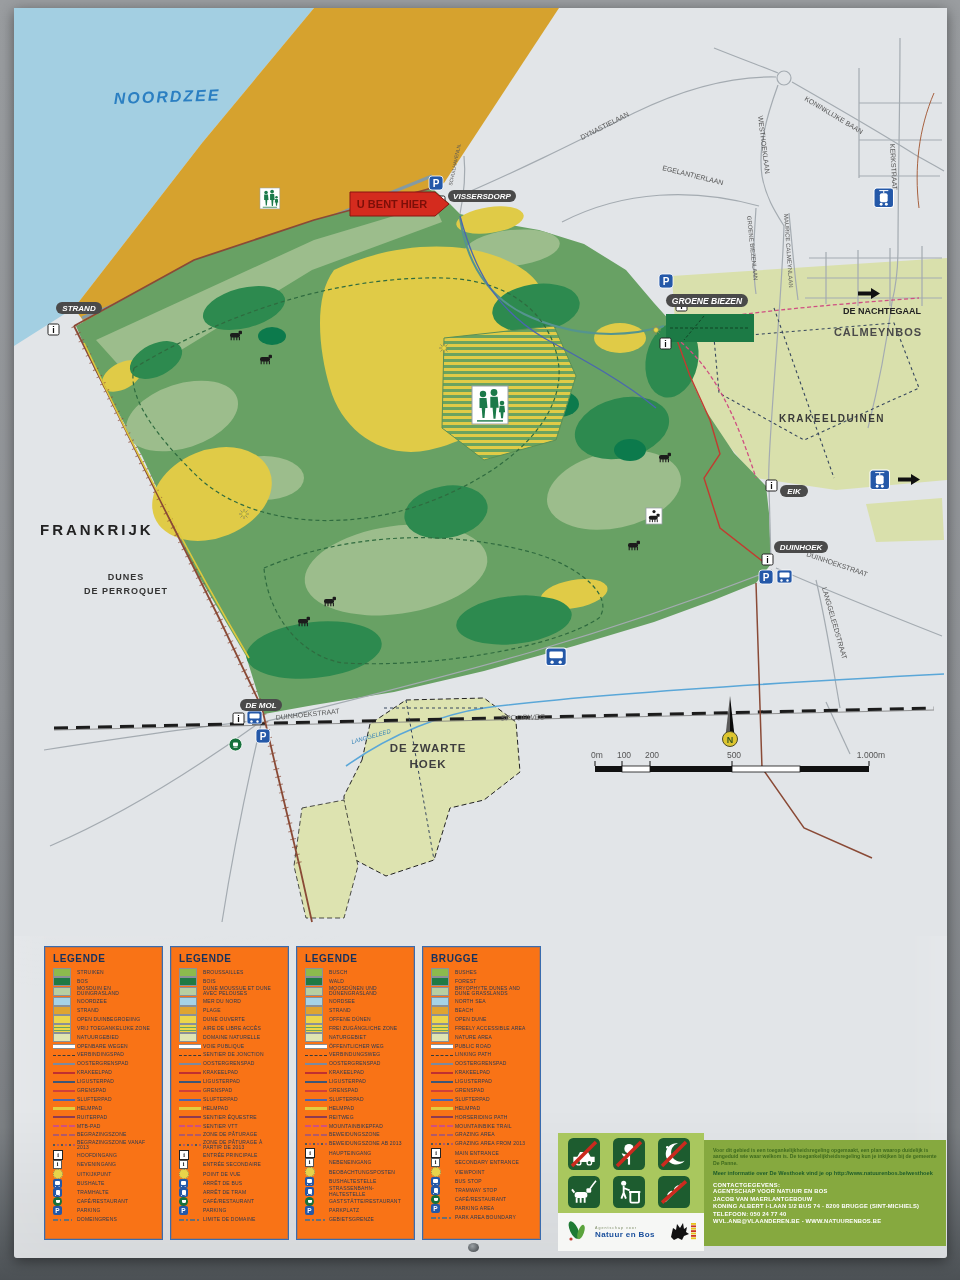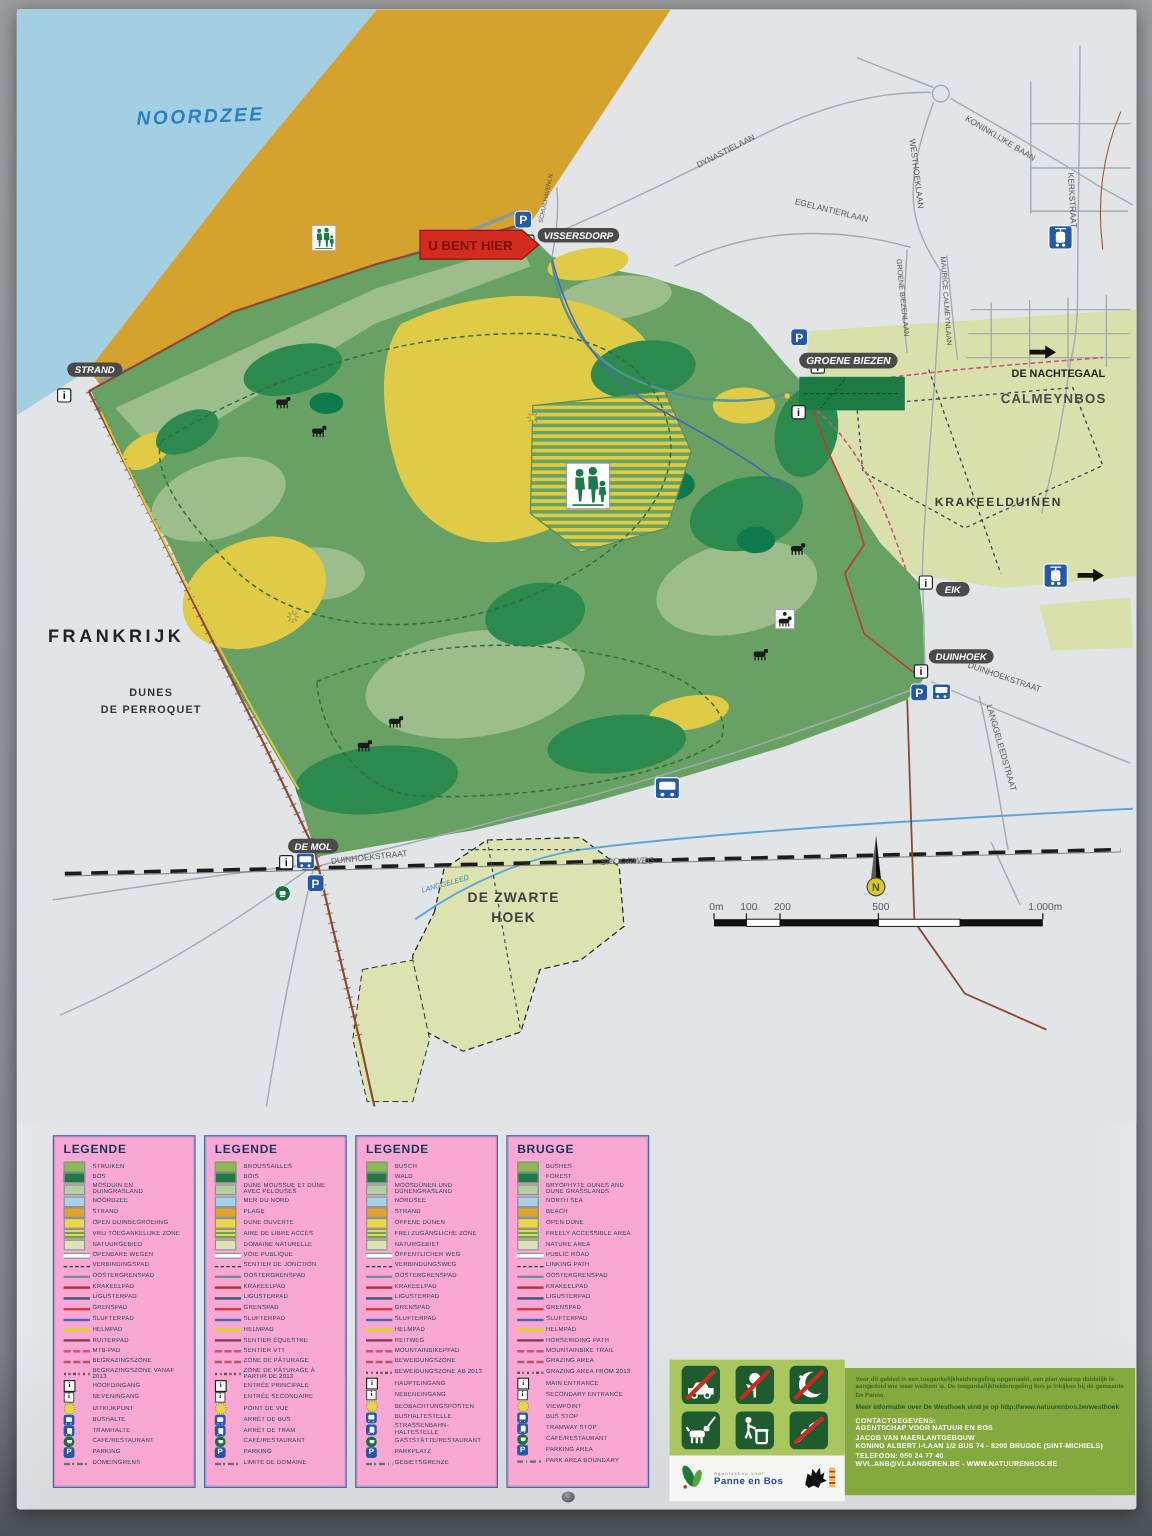--- a/index.html
+++ b/index.html
@@ -12,21 +12,21 @@
   .board::before{content:"";position:absolute;inset:0;pointer-events:none;border-radius:3px;
          background:radial-gradient(360px 200px at 18% 6%,rgba(255,255,255,.30),transparent 70%),
                     radial-gradient(420px 260px at 68% 22%,rgba(255,255,255,.16),transparent 70%),
                     radial-gradient(500px 300px at 10% 62%,rgba(255,255,255,.14),transparent 70%),
                     linear-gradient(180deg,transparent 88%,rgba(0,0,0,.06))}
   .bolt{position:absolute;left:468px;top:1243px;width:11px;height:9px;border-radius:50%;
         background:radial-gradient(circle at 40% 35%,#9aa0a4,#3c4044);}
   svg text{font-family:"Liberation Sans",sans-serif}
   
   .legend-strip{position:absolute;left:30px;top:938px;display:flex;gap:7px}
-  .panel{width:119px;height:294px;background:#f9a8d4;border:1.5px solid #3a6cae;
+  .panel{width:119px;height:294px;background:#f97316;border:1.5px solid #3a6cae;
          box-shadow:inset 0 0 0 1px rgba(58,108,174,.25);padding:5px 8px 2px 6px;box-sizing:border-box;overflow:hidden}
   .panel h3{margin:1px 0 4px 2px;font-size:10px;letter-spacing:.6px;color:#16315f}
   .lrow{display:flex;align-items:center;min-height:8.9px;margin:0}
   .symcell{flex:0 0 26px;display:flex;justify-content:flex-start;align-items:center;padding-left:2px;box-sizing:border-box}
   .ltext{font-size:5px;line-height:1.08;color:#2a3a55;letter-spacing:.2px}
   .sym{display:inline-block}
   .sym-area-bushes,.sym-area-forest,.sym-area-mossdune,.sym-area-sea,.sym-area-beach,
   .sym-area-opendune,.sym-area-freezone,.sym-area-nature{width:16px;height:7px;border:.5px solid #8a9097}
   .sym-area-bushes{background:#8cba4e}.sym-area-forest{background:#1f7a44}
   .sym-area-mossdune{background:#b7cfa2}.sym-area-sea{background:#a6d3e6}
@@ -1150,21 +1150,21 @@
   </div>
 
   <div class="logo-strip">
     <svg width="26" height="28" viewBox="0 0 26 28">
       <ellipse cx="10" cy="12" rx="4" ry="9.5" transform="rotate(-25 10 12)" fill="#1e7a34"></ellipse>
       <ellipse cx="17" cy="14" rx="3" ry="7.5" transform="rotate(20 17 14)" fill="#5aa33c"></ellipse>
       <circle cx="7" cy="21" r="1.6" fill="#c23b30"></circle>
     </svg>
     <div class="logo-text">
       <div class="l1">Agentschap voor</div>
-      <div class="l2">Panne en Bos</div>
+      <div class="l2">Natuur en Bos</div>
     </div>
     <svg class="lion" width="30" height="24" viewBox="0 0 30 24">
       <path d="M3,17 L5,8 L8,10 L9,4 L12,8 L15,3 L16,9 L19,7 L18,12 L21,14 L16,16 L14,20 L10,18 L6,20 Z" fill="#111"></path>
       <g>
         <rect x="23" y="3" width="5" height="1.8" fill="#e8c21a"></rect>
           <rect x="23" y="5.4" width="5" height="1.8" fill="#cc3322"></rect>
         <rect x="23" y="7.8" width="5" height="1.8" fill="#e8c21a"></rect>
           <rect x="23" y="10.2" width="5" height="1.8" fill="#cc3322"></rect>
         <rect x="23" y="12.6" width="5" height="1.8" fill="#e8c21a"></rect>
           <rect x="23" y="15" width="5" height="1.8" fill="#cc3322"></rect>

